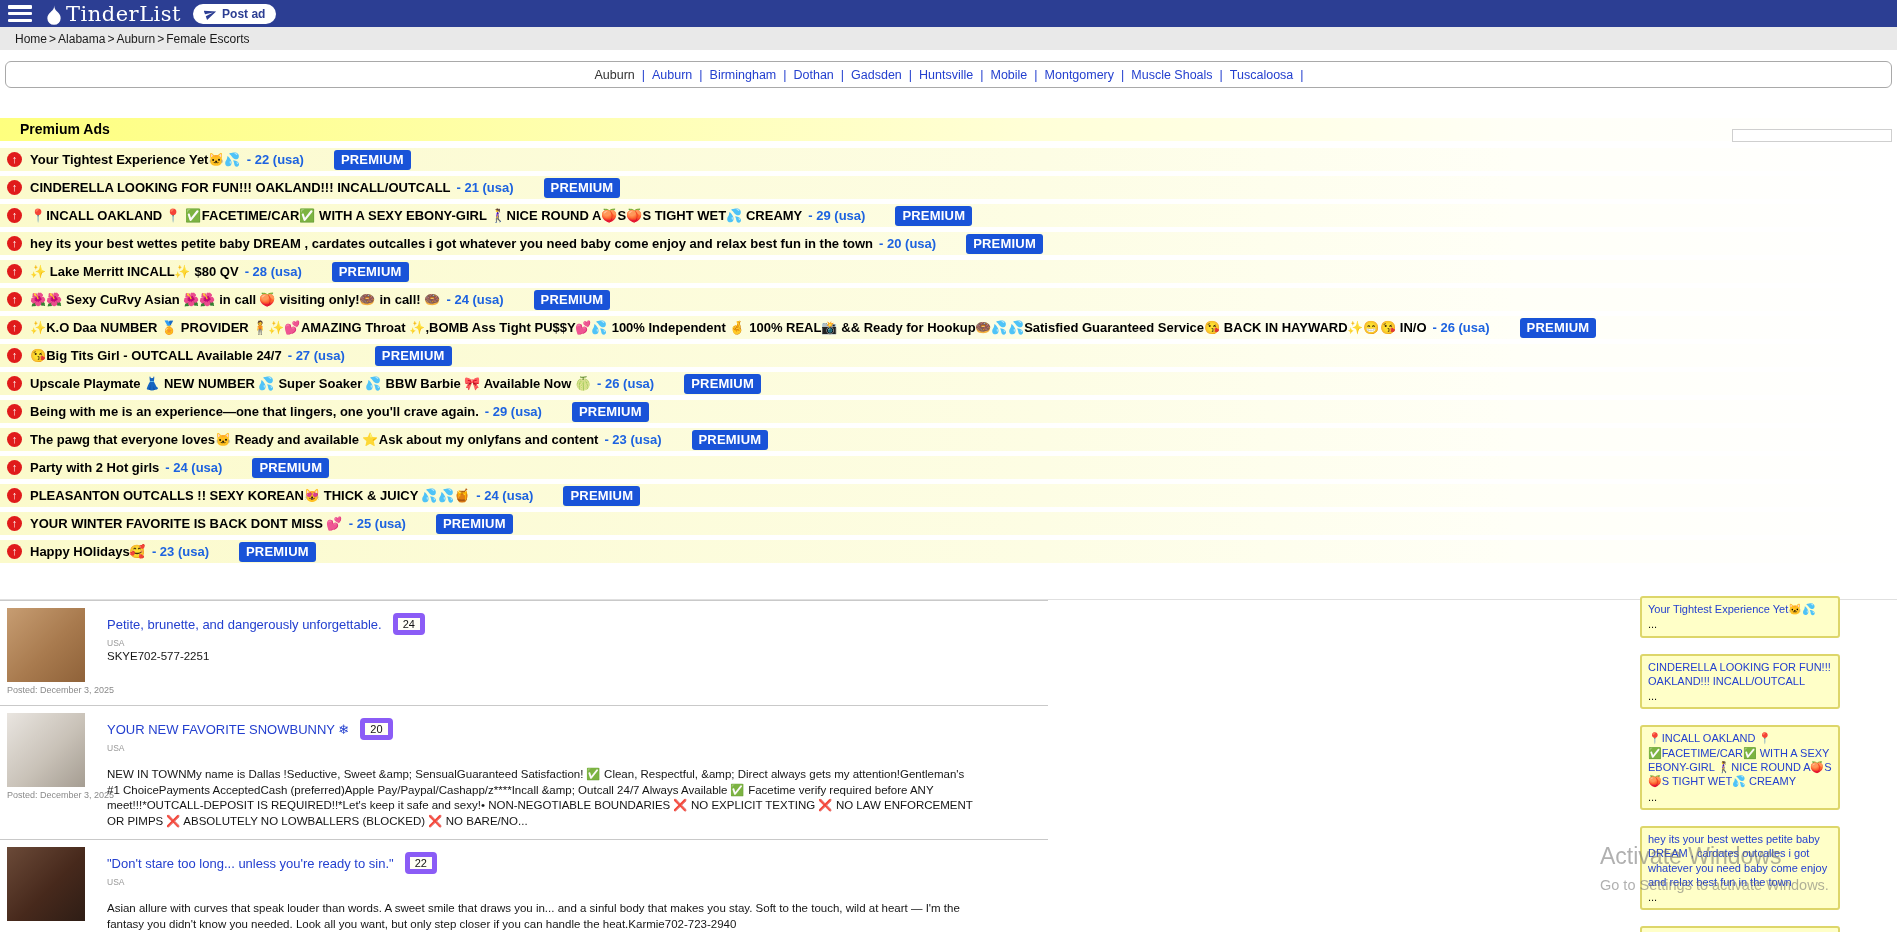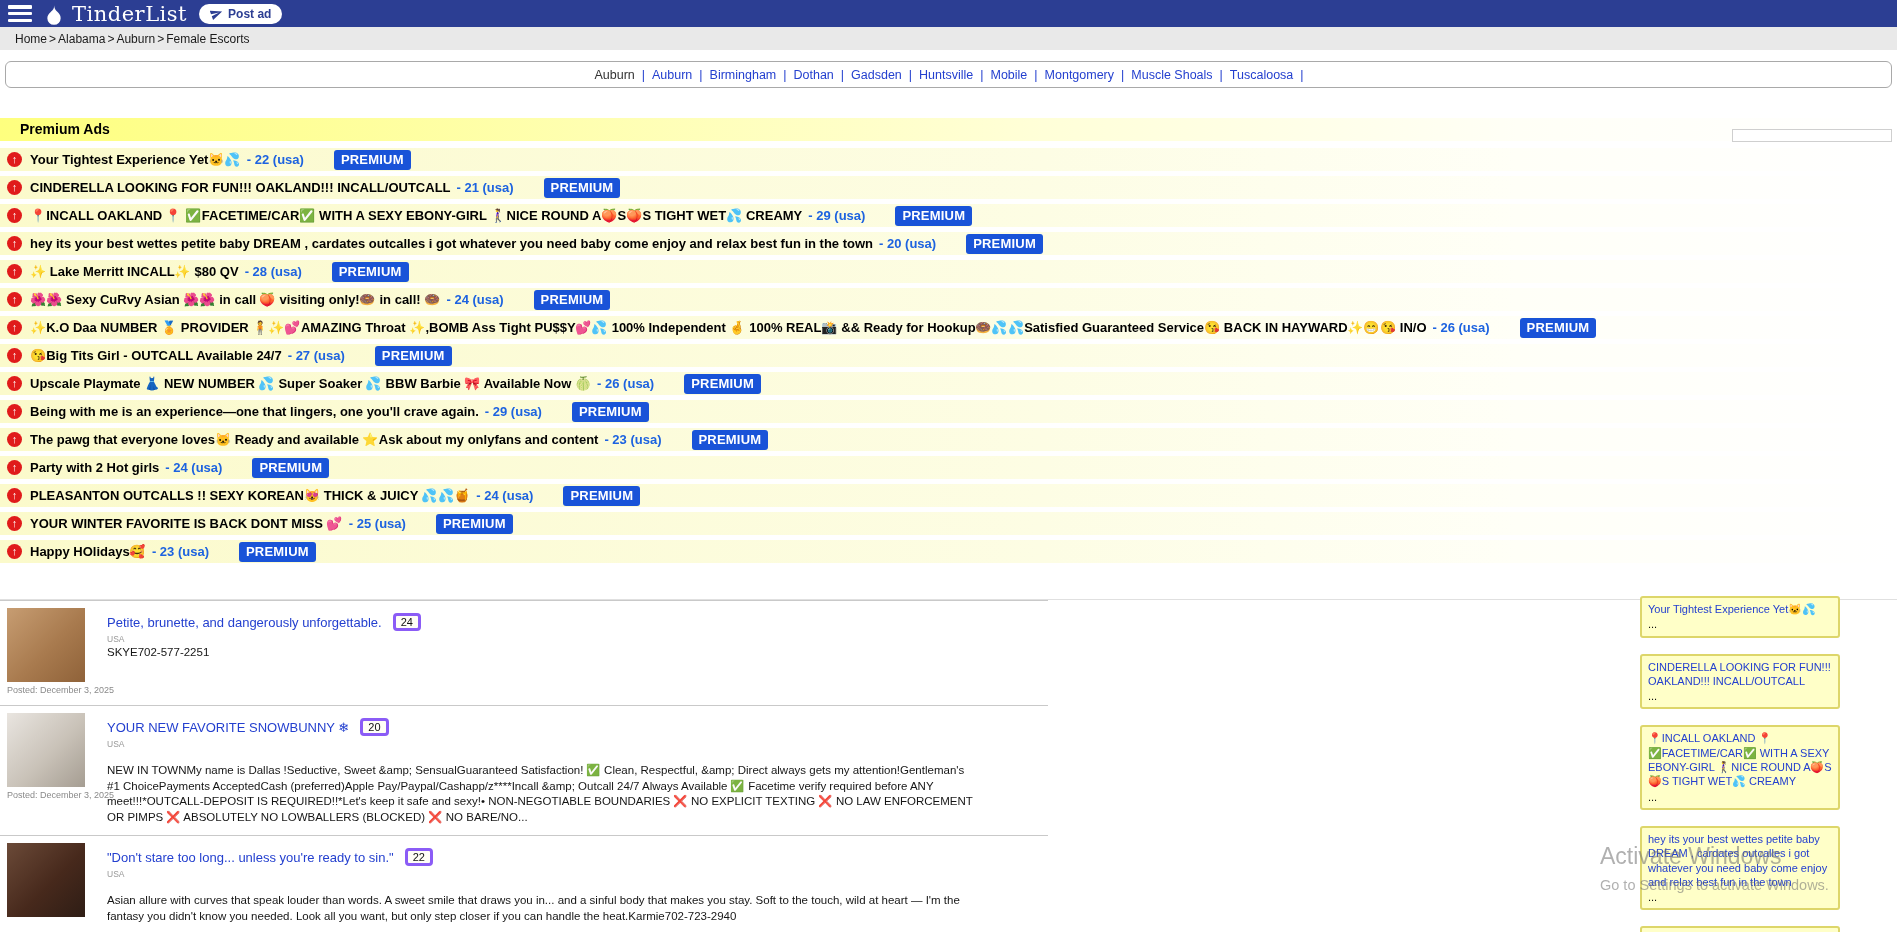--- a/index.html
+++ b/index.html
@@ -4,21 +4,21 @@
 <style>
   html,body{margin:0;padding:0;}
   body{
     width:1897px;height:932px;position:relative;overflow:hidden;background:#fff;
     font-family:"Liberation Sans", sans-serif;
   }
   
   .topbar{height:27px;background:#2c3e93;display:flex;align-items:center;padding:0 8px;gap:12px;}
   .hamburger{width:24px;height:17px;display:flex;flex-direction:column;justify-content:space-between;cursor:pointer;}
   .hamburger i{display:block;height:3.5px;background:#fff;border-radius:1px;}
-  .logo{display:flex;align-items:center;gap:8px;cursor:pointer;}
+  .logo{display:flex;align-items:center;gap:2px;cursor:pointer;}
   .logo-text{font-family:"DejaVu Serif", serif;font-size:21px;color:#fff;letter-spacing:.5px;}
   .postad{display:flex;align-items:center;gap:5px;background:#fff;border:none;border-radius:11px;
     height:20px;padding:0 11px;color:#2c3e93;font-weight:bold;font-size:12px;cursor:pointer;}
   
   .breadcrumb{height:23px;background:#e9e9e9;display:flex;align-items:center;font-size:12px;color:#1a1a1a;padding-left:15px;}
   .breadcrumb .bc-sep{margin:0 2px;}
   .breadcrumb .bc-link{cursor:pointer;}
   
   .citybox{margin:11px 5px 0 5px;height:25px;border:1px solid #a9a9a9;border-radius:6px;
     display:flex;align-items:center;justify-content:center;font-size:12.5px;background:#fff;}
@@ -45,21 +45,21 @@
   .lrow{width:1035px;border-top:1px solid #c9c9c9;display:flex;padding:7px 6px 10px 7px;}
   .lthumb-col{width:90px;flex:none;}
   .lthumb{width:78px;height:74px;cursor:pointer;}
   .thumb-1{background:linear-gradient(135deg,#c79d72 0%,#a87a4e 55%,#8f6239 100%);}
   .thumb-2{background:linear-gradient(135deg,#e9e5e0 0%,#c9c2b8 55%,#a59d92 100%);}
   .thumb-3{background:linear-gradient(135deg,#6b4a38 0%,#47291c 55%,#2e1d15 100%);}
   .lposted{font-size:9px;color:#8a8a8a;margin-top:3px;white-space:nowrap;}
   .lcontent{padding-left:10px;padding-top:5px;}
   .ltitle-row{display:flex;align-items:center;gap:11px;}
   .ltitle{font-size:13px;color:#2440cf;cursor:pointer;}
-  .lage{font-size:11px;border:3px solid #8b5cf6;border-radius:4px;padding:0 5px;color:#111;background:#fffef6;}
+  .lage{font-size:11px;border:5px solid #8b5cf6;border-radius:4px;padding:0 5px;color:#111;background:#fffef6;}
   .lcountry{font-size:8.5px;color:#999;margin-top:3px;}
   .ldesc{font-size:11.5px;color:#151515;margin-top:14px;max-width:872px;line-height:1.35;}
   .lcontact{font-size:11.5px;color:#151515;margin-top:2px;}
   
   .sidebar{position:absolute;left:1640px;top:596px;width:200px;z-index:5;}
   .sbox{background:#ffffc8;border:2px solid #ddd66a;border-radius:3px;padding:4px 6px;margin-bottom:16px;
     font-size:11px;line-height:1.3;}
   .stext{color:#2440cf;cursor:pointer;}
   .smore{color:#111;margin-top:1px;}
   

